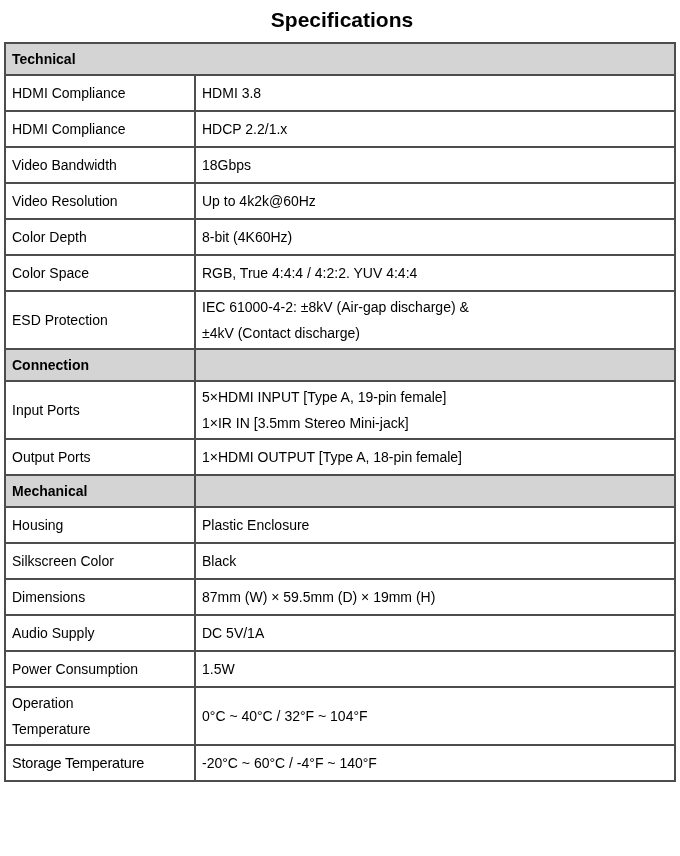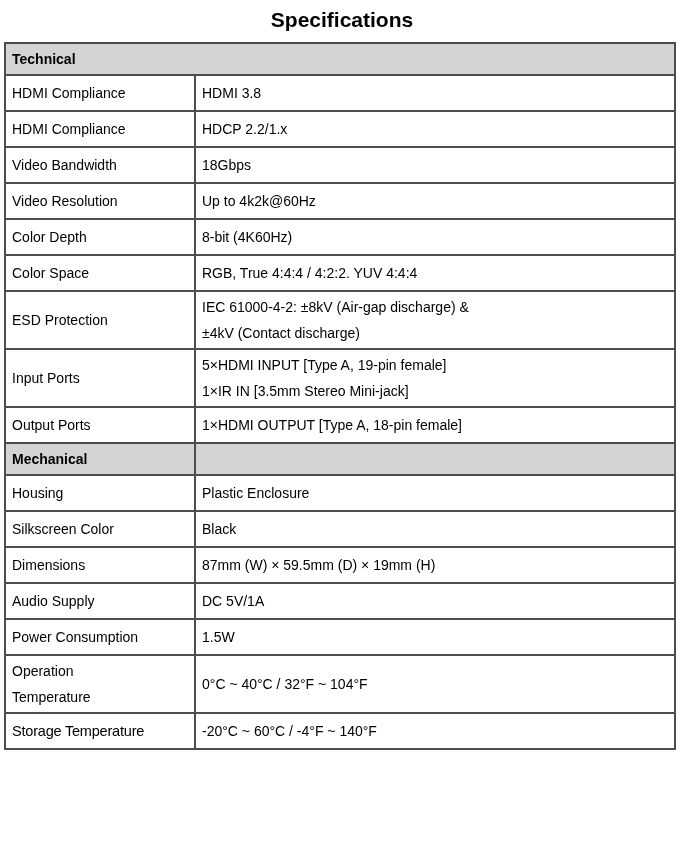--- a/index.html
+++ b/index.html
@@ -91,20 +91,24 @@
       </tr>
       <tr class="data-row">
         <td class="label-cell">Color Space</td>
         <td class="value-cell">RGB, True 4:4:4 / 4:2:2. YUV 4:4:4</td>
       </tr>
       <tr class="data-row">
         <td class="label-cell">ESD Protection</td>
         <td class="value-cell">IEC 61000-4-2: ±8kV (Air-gap discharge) &amp;
 ±4kV (Contact discharge)</td>
       </tr>
+      <tr>
+        <td class="section-cell">Connection</td>
+        <td class="section-spacer"></td>
+      </tr>
       <tr class="data-row">
         <td class="label-cell">Input Ports</td>
         <td class="value-cell">5×HDMI INPUT [Type A, 19-pin female]
 1×IR IN [3.5mm Stereo Mini-jack]</td>
       </tr>
       <tr class="data-row">
         <td class="label-cell">Output Ports</td>
         <td class="value-cell">1×HDMI OUTPUT [Type A, 18-pin female]</td>
       </tr>
       <tr>

